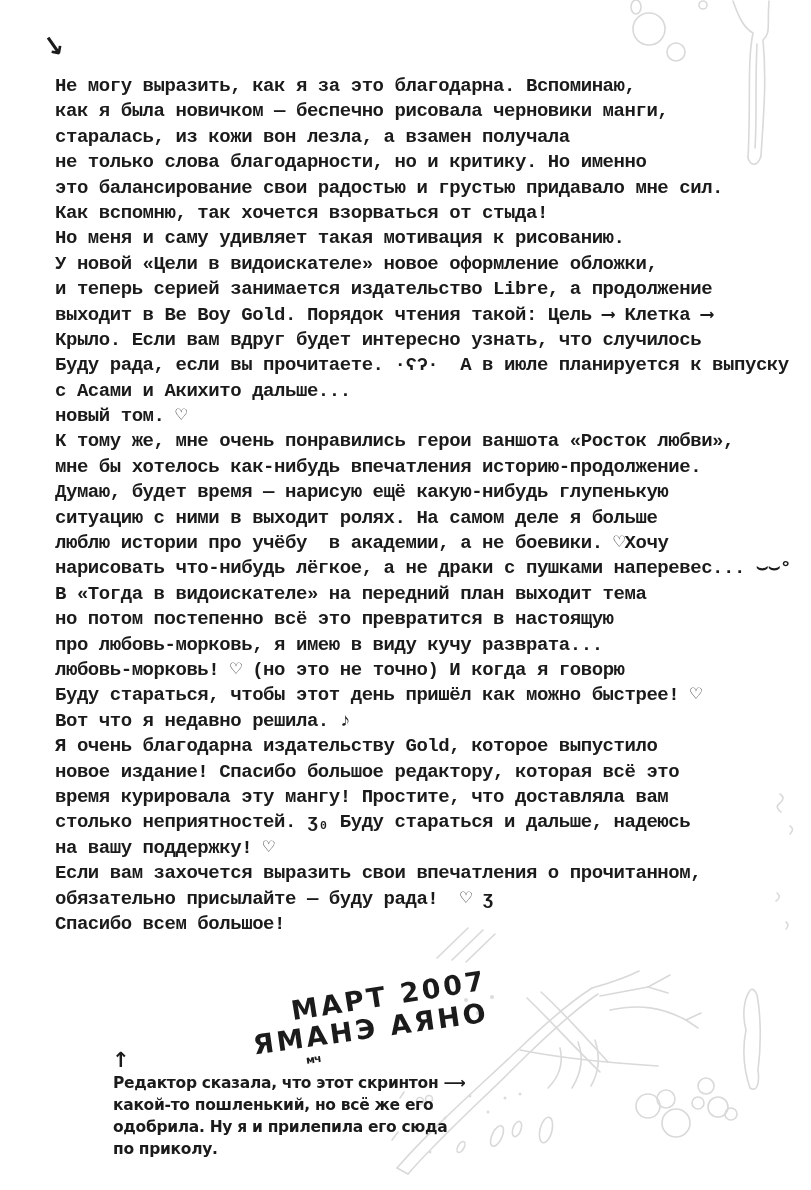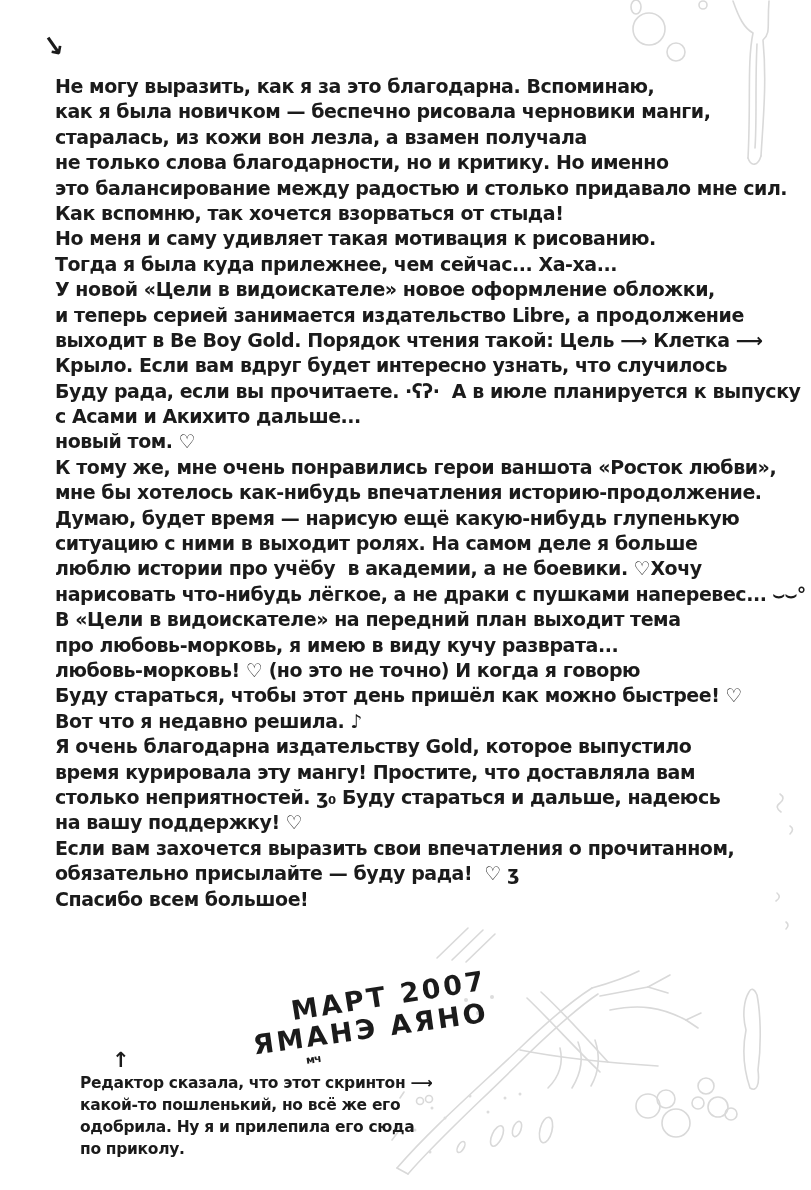--- a/index.html
+++ b/index.html
@@ -10,35 +10,35 @@
   }
   .sketch{position:absolute;left:0;top:0;pointer-events:none;}
   .sk{stroke:#d9d9d9;fill:none;stroke-width:1.6;stroke-linecap:round;stroke-linejoin:round;}
   .skf{fill:#dcdcdc;stroke:none;}
 
   .cursor-arrow{
     position:absolute;left:42px;top:30px;font-size:27px;font-weight:700;
     transform:rotate(10deg);
   }
   .afterword{position:absolute;left:55px;top:74px;font-size:19px;font-weight:700;letter-spacing:-0.45px;}
-  .afterword .line{height:25.4px;line-height:25.4px;white-space:pre;}
+  .afterword .line{height:25.4px;line-height:25.4px;white-space:pre;font-family:Liberation Mono, monospace;}
 
   .sig-date{
     position:absolute;left:290px;top:980px;font-size:27px;font-weight:700;
     letter-spacing:3px;transform:rotate(-9deg);white-space:pre;
   }
   .sig-name{
     position:absolute;left:252px;top:1013px;font-size:27px;font-weight:700;
     letter-spacing:3px;transform:rotate(-8deg);white-space:pre;
   }
 
   .fn-up-arrow{position:absolute;left:112px;top:1048px;font-size:21px;font-weight:700;}
   .fn-squiggle{position:absolute;left:306px;top:1053px;font-size:11px;font-weight:700;transform:rotate(-8deg);letter-spacing:-1px;}
   .footnote{position:absolute;left:80px;top:1072px;font-size:15.5px;font-weight:700;letter-spacing:-0.3px;}
-  .footnote .line{height:22px;line-height:22px;white-space:pre;}
+  .footnote .line{height:22px;line-height:22px;white-space:pre;margin-left:33px;}
 </style>
 </head>
 <body>
 
 <div class="page">
 
   <svg class="sketch" width="811" height="1190" viewBox="0 0 811 1190">
 
     <circle class="sk" cx="649" cy="29" r="16"></circle>
     <circle class="sk" cx="676" cy="52" r="9"></circle>
@@ -110,43 +110,44 @@
     <path class="sk" d="M749,992 C744,1000 742,1015 746,1030 C742,1050 744,1070 750,1088 C756,1092 760,1086 758,1070 C762,1040 760,1010 757,995 C754,988 751,988 749,992 Z"></path>
   </svg>
 
   <span class="cursor-arrow">↘</span>
 
   <div class="afterword">
       <div class="line">Не могу выразить, как я за это благодарна. Вспоминаю,</div>
       <div class="line">как я была новичком — беспечно рисовала черновики манги,</div>
       <div class="line">старалась, из кожи вон лезла, а взамен получала</div>
       <div class="line">не только слова благодарности, но и критику. Но именно</div>
-      <div class="line">это балансирование между радостью и столько придавало мне сил.</div>
+      <div class="line">это балансирование свои радостью и грустью придавало мне сил.</div>
       <div class="line">Как вспомню, так хочется взорваться от стыда!</div>
       <div class="line">Но меня и саму удивляет такая мотивация к рисованию.</div>
-      <div class="line">Тогда я была куда прилежнее, чем сейчас... Ха-ха...</div>
       <div class="line">У новой «Цели в видоискателе» новое оформление обложки,</div>
       <div class="line">и теперь серией занимается издательство Libre, а продолжение</div>
       <div class="line">выходит в Be Boy Gold. Порядок чтения такой: Цель ⟶ Клетка ⟶</div>
       <div class="line">Крыло. Если вам вдруг будет интересно узнать, что случилось</div>
       <div class="line">Буду рада, если вы прочитаете. ·ʕʔ·  А в июле планируется к выпуску</div>
       <div class="line">с Асами и Акихито дальше...</div>
       <div class="line">новый том. ♡</div>
       <div class="line">К тому же, мне очень понравились герои ваншота «Росток любви»,</div>
       <div class="line">мне бы хотелось как-нибудь впечатления историю-продолжение.</div>
       <div class="line">Думаю, будет время — нарисую ещё какую-нибудь глупенькую</div>
       <div class="line">ситуацию с ними в выходит ролях. На самом деле я больше</div>
       <div class="line">люблю истории про учёбу  в академии, а не боевики. ♡Хочу</div>
       <div class="line">нарисовать что-нибудь лёгкое, а не драки с пушками наперевес... ⌣⌣°</div>
-      <div class="line">В «Цели в видоискателе» на передний план выходит тема</div>
+      <div class="line">В «Тогда в видоискателе» на передний план выходит тема</div>
+      <div class="line">но потом постепенно всё это превратится в настоящую</div>
       <div class="line">про любовь-морковь, я имею в виду кучу разврата...</div>
       <div class="line">любовь-морковь! ♡ (но это не точно) И когда я говорю</div>
       <div class="line">Буду стараться, чтобы этот день пришёл как можно быстрее! ♡</div>
       <div class="line">Вот что я недавно решила. ♪</div>
       <div class="line">Я очень благодарна издательству Gold, которое выпустило</div>
+      <div class="line">новое издание! Спасибо большое редактору, которая всё это</div>
       <div class="line">время курировала эту мангу! Простите, что доставляла вам</div>
       <div class="line">столько неприятностей. ʒ₀ Буду стараться и дальше, надеюсь</div>
       <div class="line">на вашу поддержку! ♡</div>
       <div class="line">Если вам захочется выразить свои впечатления о прочитанном,</div>
       <div class="line">обязательно присылайте — буду рада!  ♡ ʒ</div>
       <div class="line">Спасибо всем большое!</div>
     </div>
 
   <div class="sig-date">МАРТ 2007</div>
   <div class="sig-name">ЯМАНЭ АЯНО</div>

